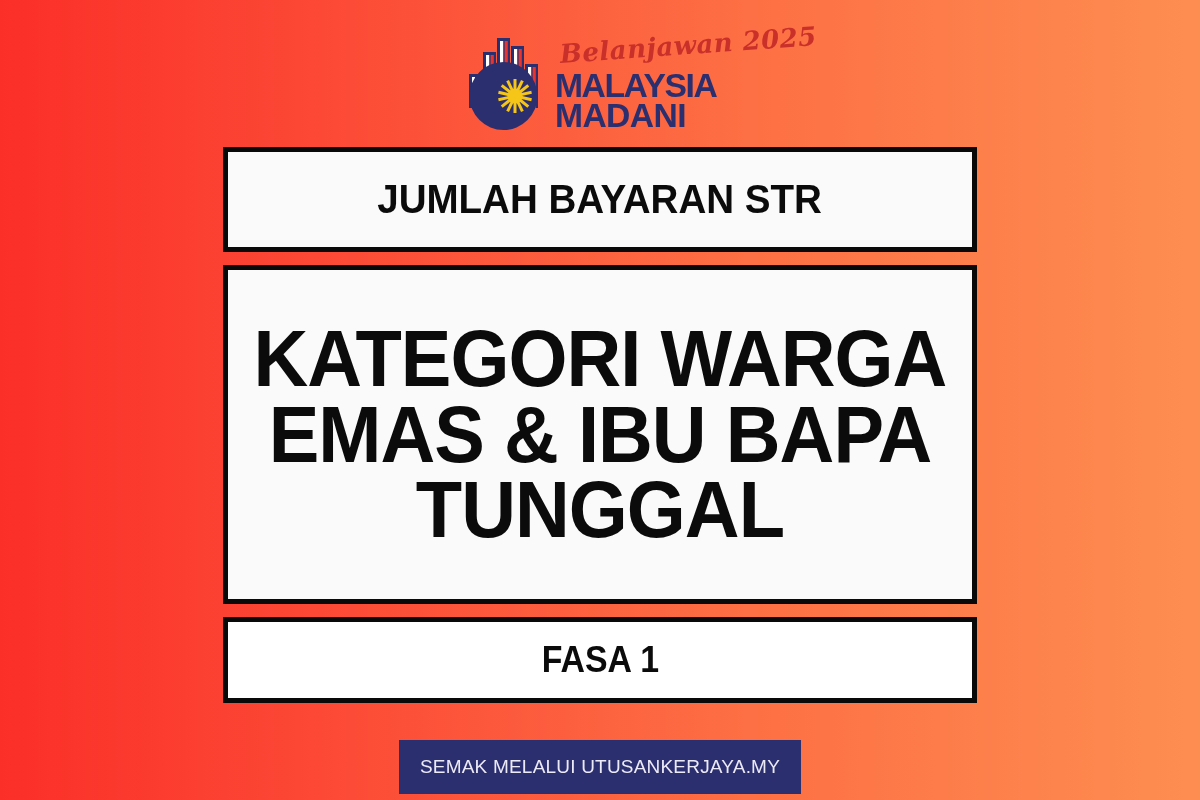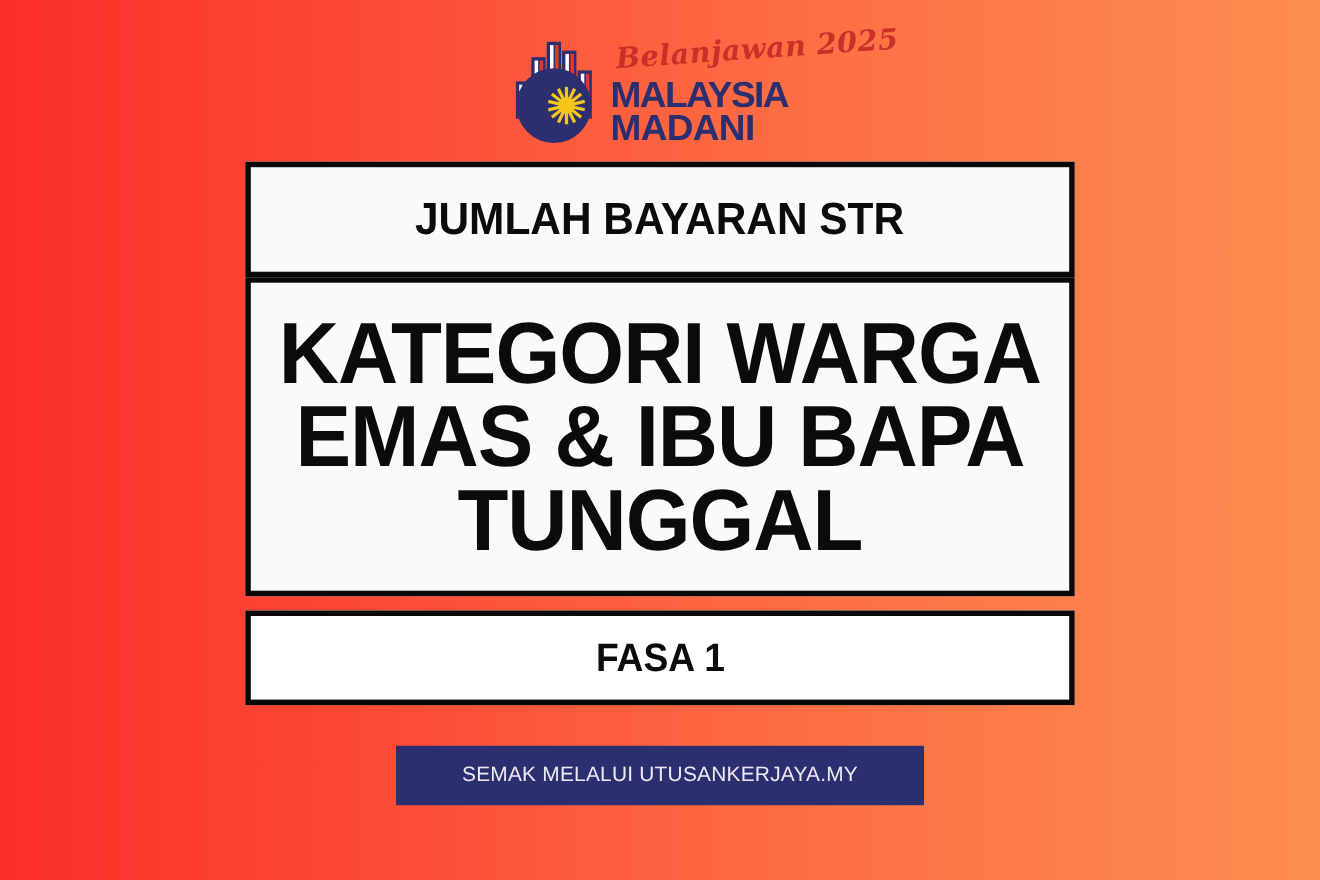--- a/index.html
+++ b/index.html
@@ -83,22 +83,22 @@
     display: flex;
     align-items: center;
     justify-content: center;
     text-align: center;
   }
   .panel-title {
     margin-top: 13px;
     height: 105px;
   }
   .panel-main {
-    margin-top: 0;
-    height: 290px;
+    margin-top: 13px;
+    height: 339px;
   }
   .panel-phase {
     margin-top: 13px;
     height: 86px;
     background: #ffffff;
   }
 
   .txt-title {
     font-family: "Liberation Sans", sans-serif;
     font-weight: 700;
@@ -122,21 +122,21 @@
     font-weight: 700;
     font-size: 36px;
     letter-spacing: 0px;
     color: #0b0b0b;
     transform: scaleX(0.94);
   }
 
   
   .footer-banner {
     margin-top: 37px;
-    width: 480px;
+    width: 402px;
     height: 54px;
     background: #2b2f6f;
     display: flex;
     align-items: center;
     justify-content: center;
   }
   .footer-text {
     font-family: "Liberation Sans", sans-serif;
     font-weight: 400;
     font-size: 19px;

